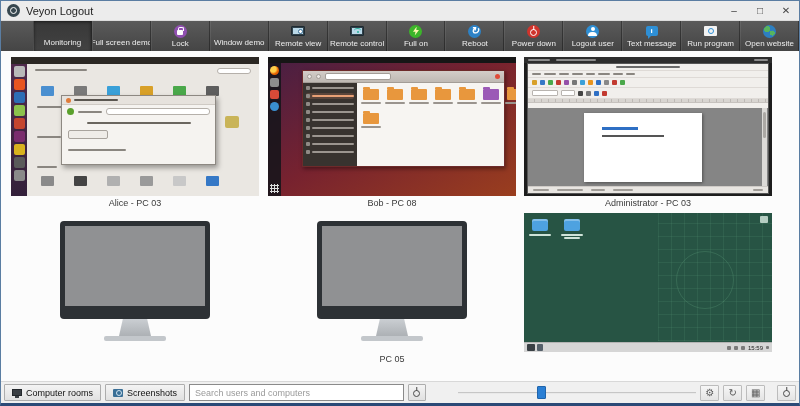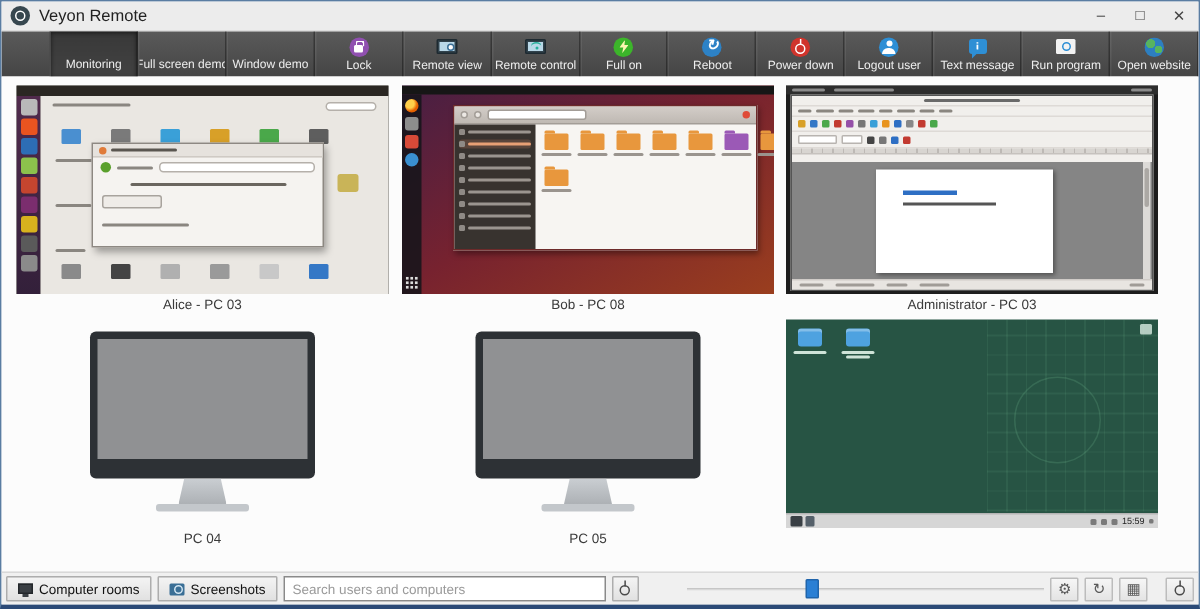--- a/index.html
+++ b/index.html
@@ -175,21 +175,21 @@
           display:flex; align-items:center; justify-content:center; color:#5a5a5a; font-size:10px; margin-left:4px; }
   .mbtn.last { margin-left:12px; }
 </style>
 </head>
 <body>
 
 <div class="win">
 
   <div class="titlebar">
     <span class="applogo"></span>
-    <span class="title-text">Veyon Remote</span>
+    <span class="title-text">Veyon Logout</span>
     <div class="winbtns">
       <span class="wbtn">–</span>
       <span class="wbtn">□</span>
       <span class="wbtn">✕</span>
     </div>
   </div>
 
   <div class="toolbar">
     <div class="tbtn active">
       <span class="ticon tiles t-mon">
@@ -203,35 +203,35 @@
     <div class="tbtn">
       <span class="ticon tiles t-fsd">
           <b></b>
           <b></b>
           <b></b>
           <b></b>
         </span>
       <span>Full screen demo</span>
     </div>
     <div class="tbtn">
-      <span class="ticon tiles t-wd">
-          <b></b>
-          <b></b>
-          <b></b>
-          <b></b>
-        </span>
-      <span>Window demo</span>
-    </div>
-    <div class="tbtn">
       <span class="ticon">
           <span class="circ c-lock">
             <i class="lockg"></i>
           </span>
         </span>
       <span>Lock</span>
+    </div>
+    <div class="tbtn">
+      <span class="ticon tiles t-wd">
+          <b></b>
+          <b></b>
+          <b></b>
+          <b></b>
+        </span>
+      <span>Window demo</span>
     </div>
     <div class="tbtn">
       <span class="ticon">
           <span class="mong">
             <i class="scr"></i>
             <i class="mag"></i>
           </span>
         </span>
       <span>Remote view</span>
     </div>
@@ -508,21 +508,20 @@
     </div>
 
     <div class="cell c1 r2">
       <div class="monwrap">
         <div class="mbez">
             <div class="mscr"></div>
           </div>
         <div class="mneck"></div>
         <div class="mbase"></div>
       </div>
-      <div class="caption">PC 04</div>
     </div>
 
     <div class="cell c2 r2">
       <div class="monwrap">
         <div class="mbez">
             <div class="mscr"></div>
           </div>
         <div class="mneck"></div>
         <div class="mbase"></div>
       </div>

